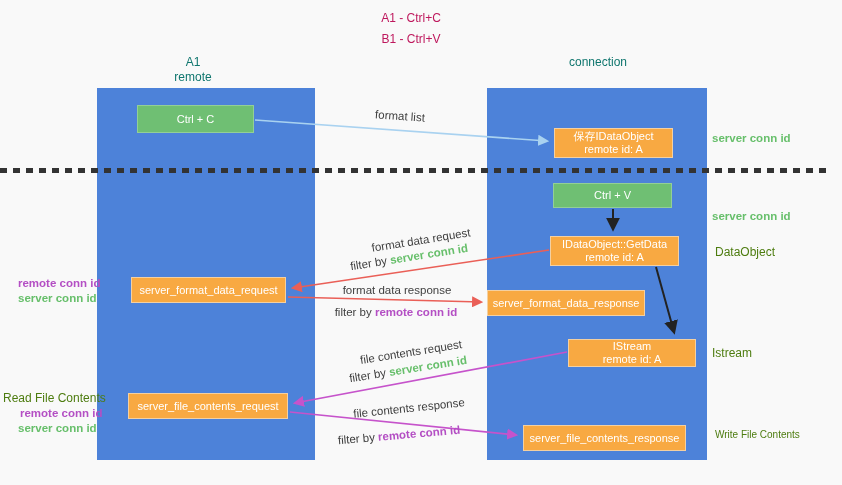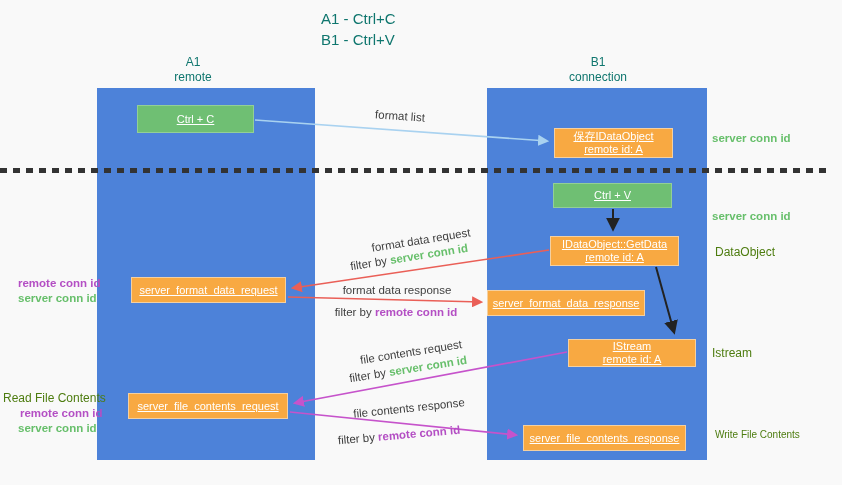--- a/index.html
+++ b/index.html
@@ -1,29 +1,28 @@
 <!DOCTYPE html>
 <html><head>
 <meta charset="utf-8">
 <style>
   html,body{margin:0;padding:0;}
   .canvas{
     position:relative;width:842px;height:485px;background:#f9f9f9;
     font-family:"Liberation Sans",sans-serif;color:#3d3d3d;overflow:hidden;
   }
   .abs{position:absolute;}
-  .title{left:321px;top:8px;width:180px;text-align:left;font-size:15px;line-height:21px;color:#0f766e;}
+  .title{left:321px;top:8px;width:180px;text-align:center;font-size:12px;line-height:21px;color:#be185d;}
   .col-header{text-align:center;font-size:12px;line-height:15px;color:#0f766e;}
   .column{background:#4d82d9;z-index:1;}
   .svg-layer{left:0;top:0;z-index:2;pointer-events:none;}
   .box{
     z-index:3;display:flex;flex-direction:column;align-items:center;justify-content:center;
     color:#fff;font-size:11px;line-height:13px;text-align:center;white-space:nowrap;
     box-sizing:border-box;
-    text-decoration:underline;
   }
   .green-box{background:#6fbf73;border:1px solid rgba(255,255,255,0.25);}
   .orange-box{background:#f8a942;border:1px solid rgba(240,240,240,0.55);}
   .flow-label{
     z-index:3;font-size:11.5px;color:#3f3f3f;white-space:nowrap;
     transform:translate(-50%,-50%);
   }
   .rot-n9{transform:translate(-50%,-50%) rotate(-9deg);}
   .rot-n6{transform:translate(-50%,-50%) rotate(-6deg);}
   .rot-n5{transform:translate(-50%,-50%) rotate(-5deg);}
@@ -41,21 +40,20 @@
   <div class="abs title">
     <div>A1 - Ctrl+C</div>
     <div>B1 - Ctrl+V</div>
   </div>
 
   <div class="abs col-header" style="left:133px;top:55px;width:120px;">
     <div>A1</div>
     <div>remote</div>
   </div>
   <div class="abs col-header" style="left:538px;top:55px;width:120px;">
-    <div>B1</div>
     <div>connection</div>
   </div>
 
   <div class="abs column" style="left:97px;top:88px;width:218px;height:372px;"></div>
   <div class="abs column" style="left:487px;top:88px;width:220px;height:372px;"></div>
 
   <svg class="abs svg-layer" width="842" height="485">
     <defs>
       <marker id="m-blue" viewBox="0 0 10 10" refX="8" refY="5" markerWidth="7" markerHeight="7" orient="auto">
         <path d="M0,0 L10,5 L0,10 z" fill="#a9d2f0"></path>

